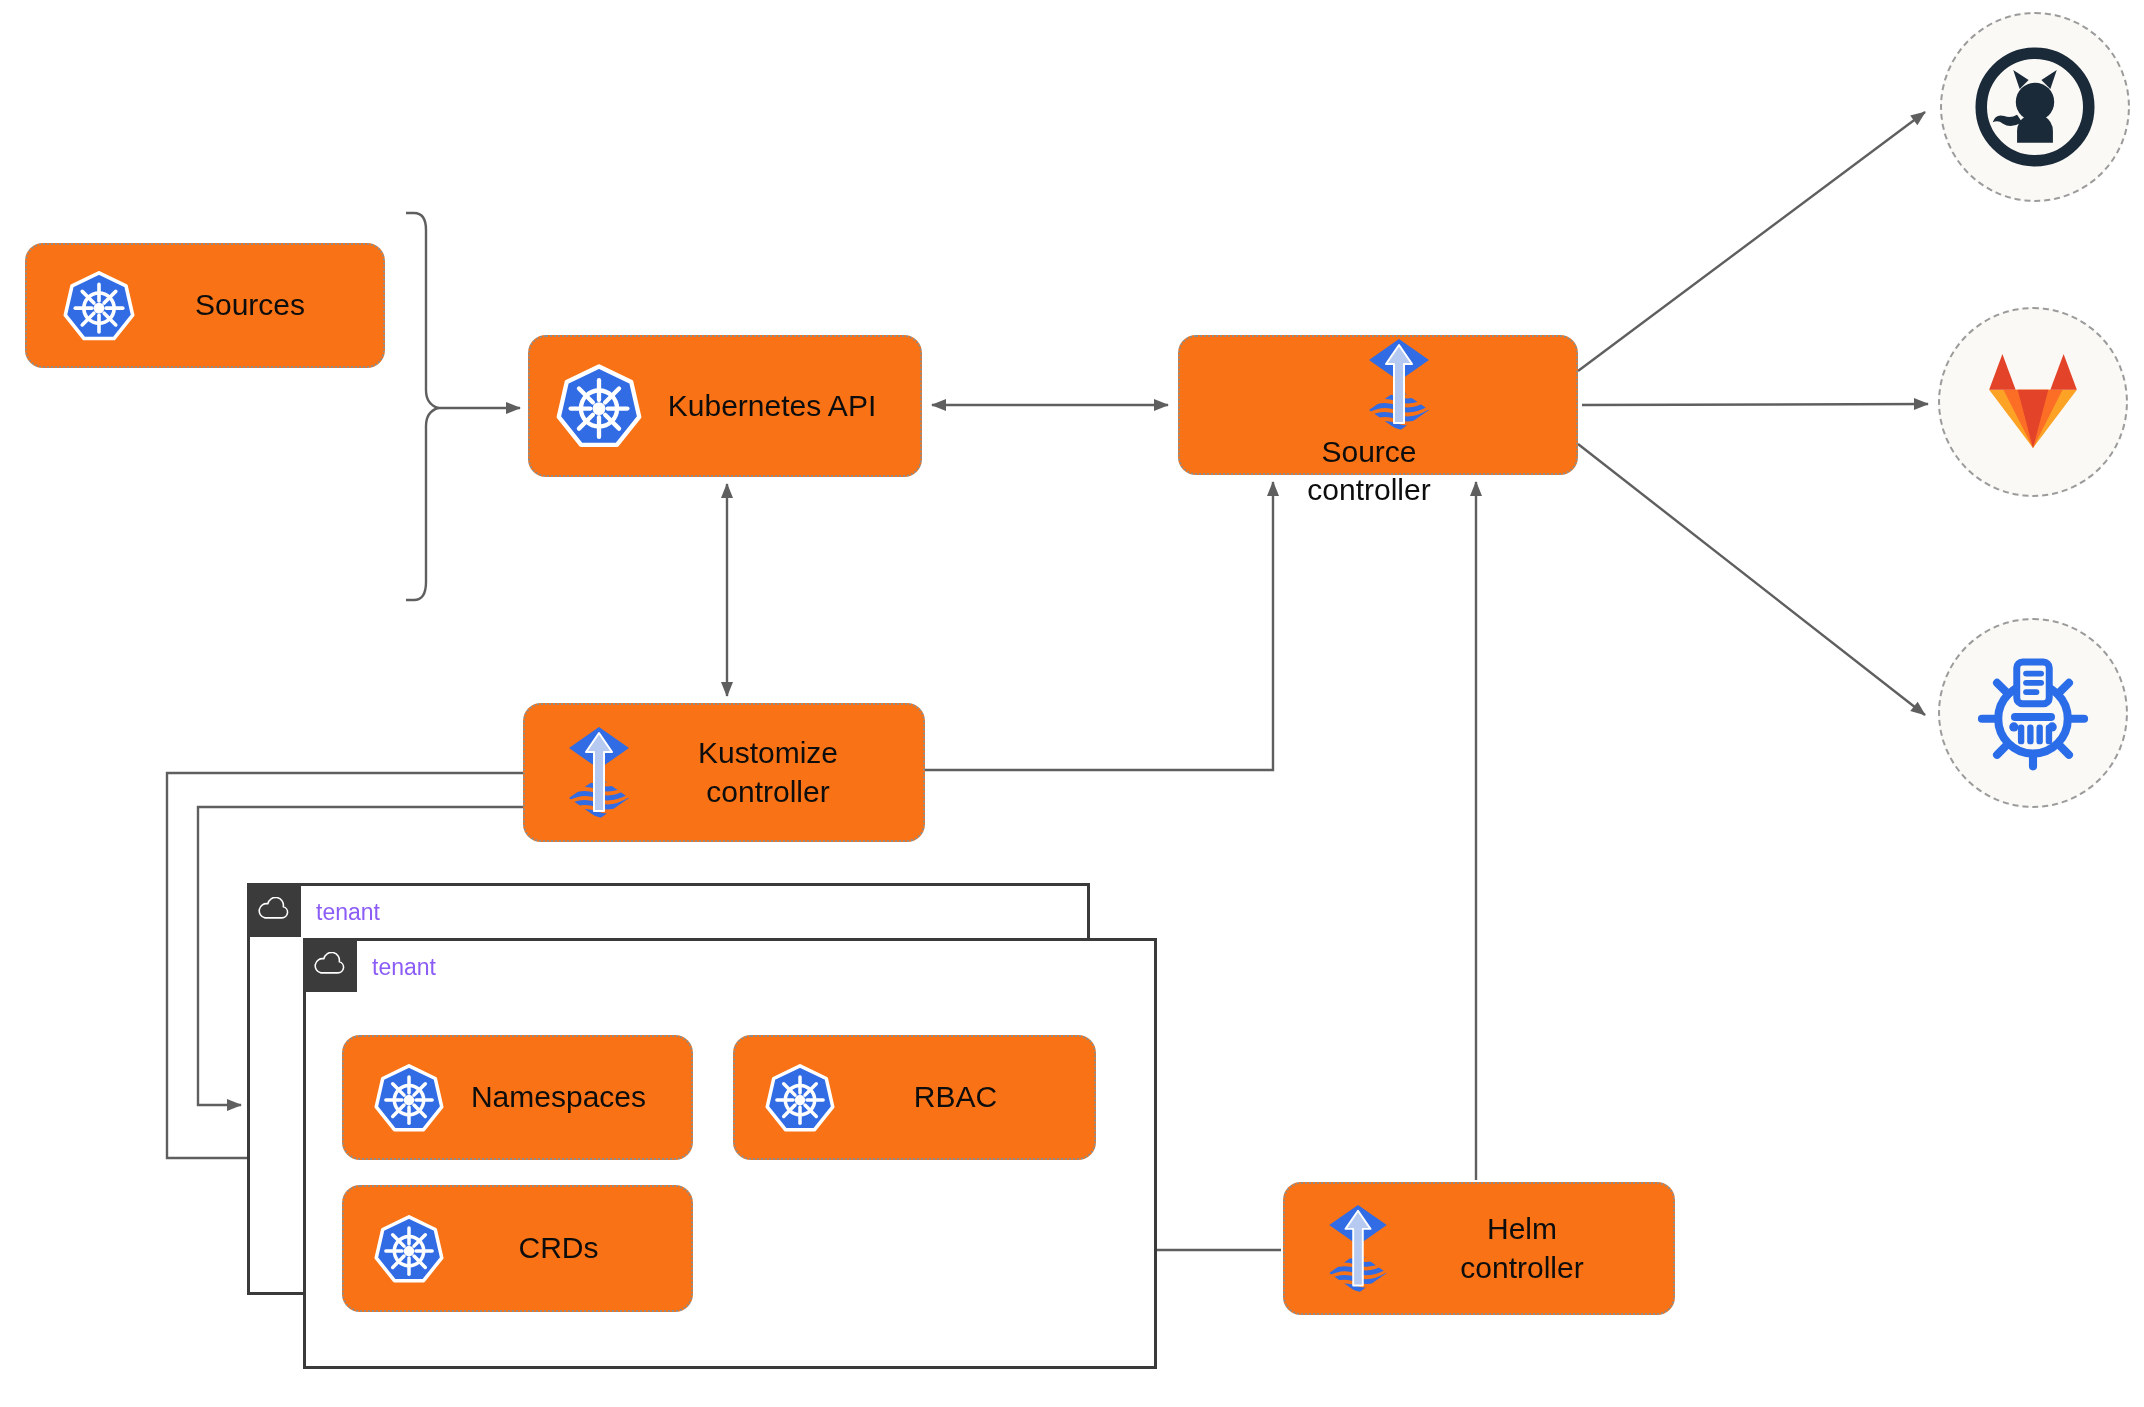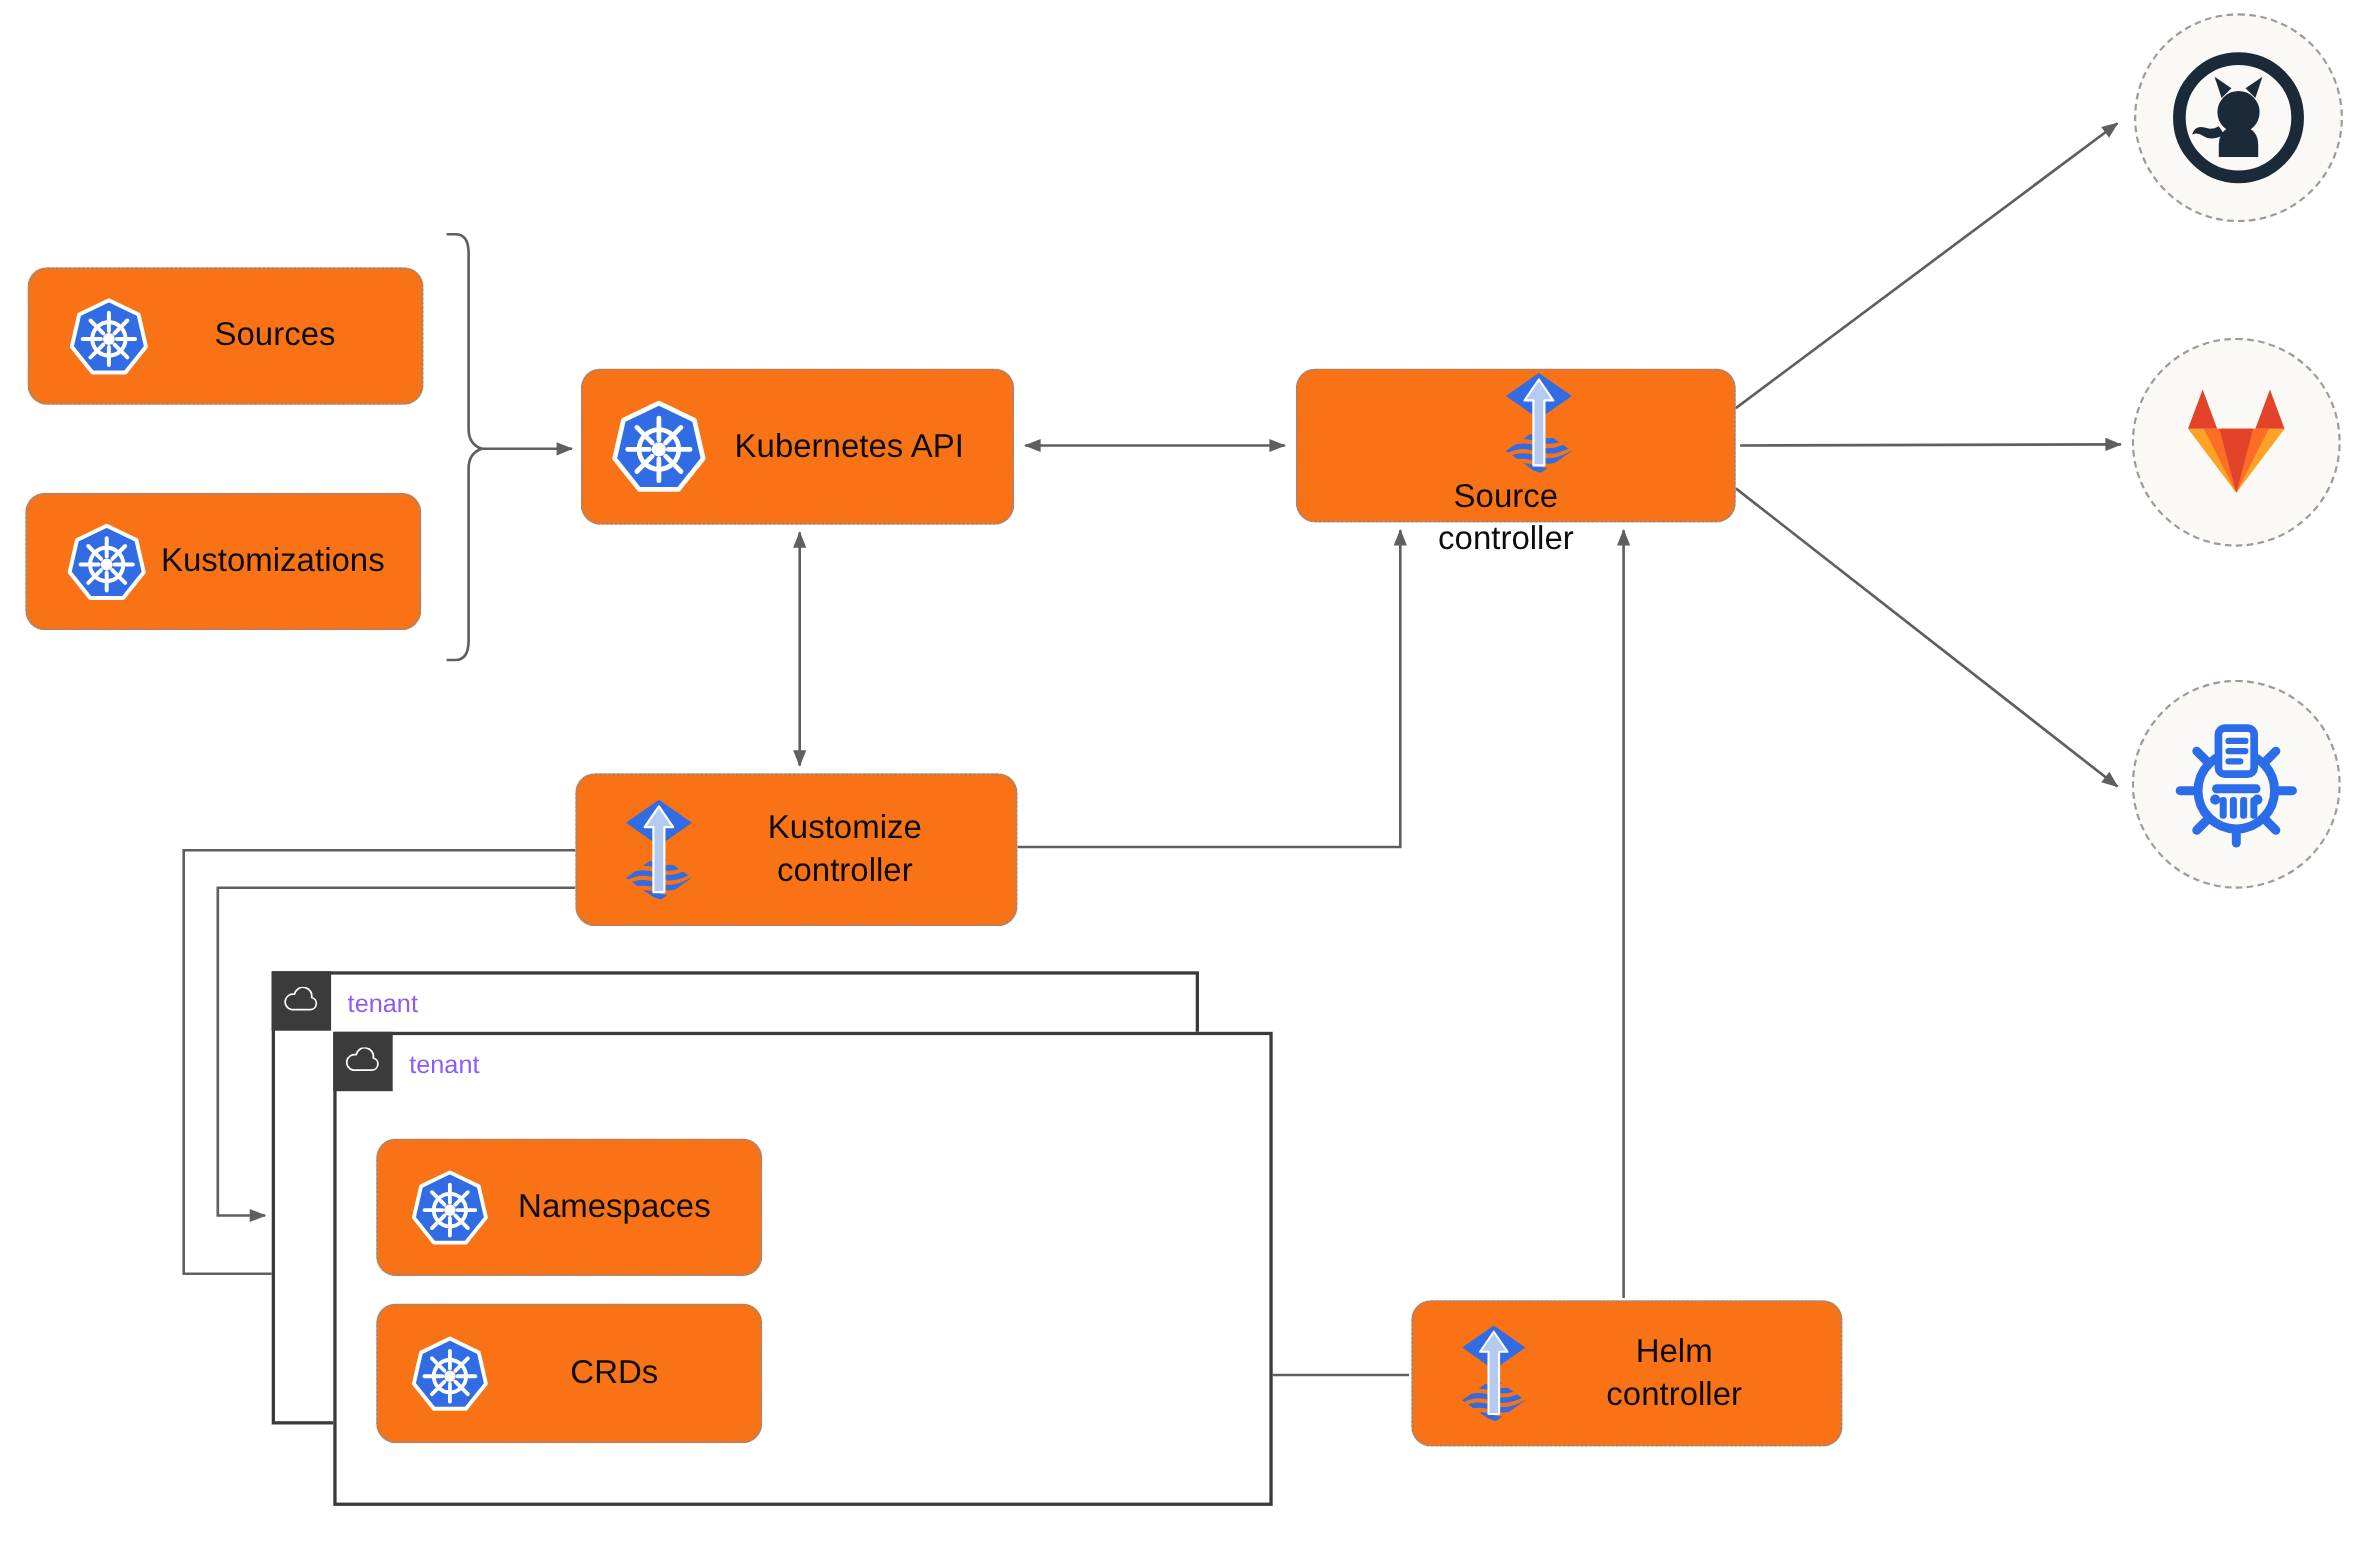--- a/index.html
+++ b/index.html
@@ -184,28 +184,20 @@
 
   <div class="node" style="left:25px;top:243px;width:360px;height:125px;">
     <span class="nicon">
       <svg width="72" height="72">
           <use href="#icon-k8s"></use>
         </svg>
       </span>
     <span class="nlabel">Sources</span>
   </div>
 
-  <div class="node" style="left:23px;top:448px;width:360px;height:125px;">
-    <span class="nicon">
-      <svg width="72" height="72">
-          <use href="#icon-k8s"></use>
-        </svg>
-      </span>
-    <span class="nlabel">Kustomizations</span>
-  </div>
 
   <div class="node" style="left:528px;top:335px;width:394px;height:142px;">
     <span class="nicon" style="margin-left:26px;">
       <svg width="86" height="86">
           <use href="#icon-k8s"></use>
         </svg>
       </span>
     <span class="nlabel">Kubernetes API</span>
   </div>
 
@@ -241,20 +233,28 @@
 
   <div class="node" style="left:342px;top:1035px;width:351px;height:125px;">
     <span class="nicon" style="margin-left:30px;">
       <svg width="70" height="70">
           <use href="#icon-k8s"></use>
         </svg>
       </span>
     <span class="nlabel">Namespaces</span>
   </div>
 
+  <div class="node" style="left:733px;top:1035px;width:363px;height:125px;">
+    <span class="nicon" style="margin-left:30px;">
+      <svg width="70" height="70">
+          <use href="#icon-k8s"></use>
+        </svg>
+      </span>
+    <span class="nlabel">RBAC</span>
+  </div>
 
   <div class="node" style="left:342px;top:1185px;width:351px;height:127px;">
     <span class="nicon" style="margin-left:30px;">
       <svg width="70" height="70">
           <use href="#icon-k8s"></use>
         </svg>
       </span>
     <span class="nlabel">CRDs</span>
   </div>
 

